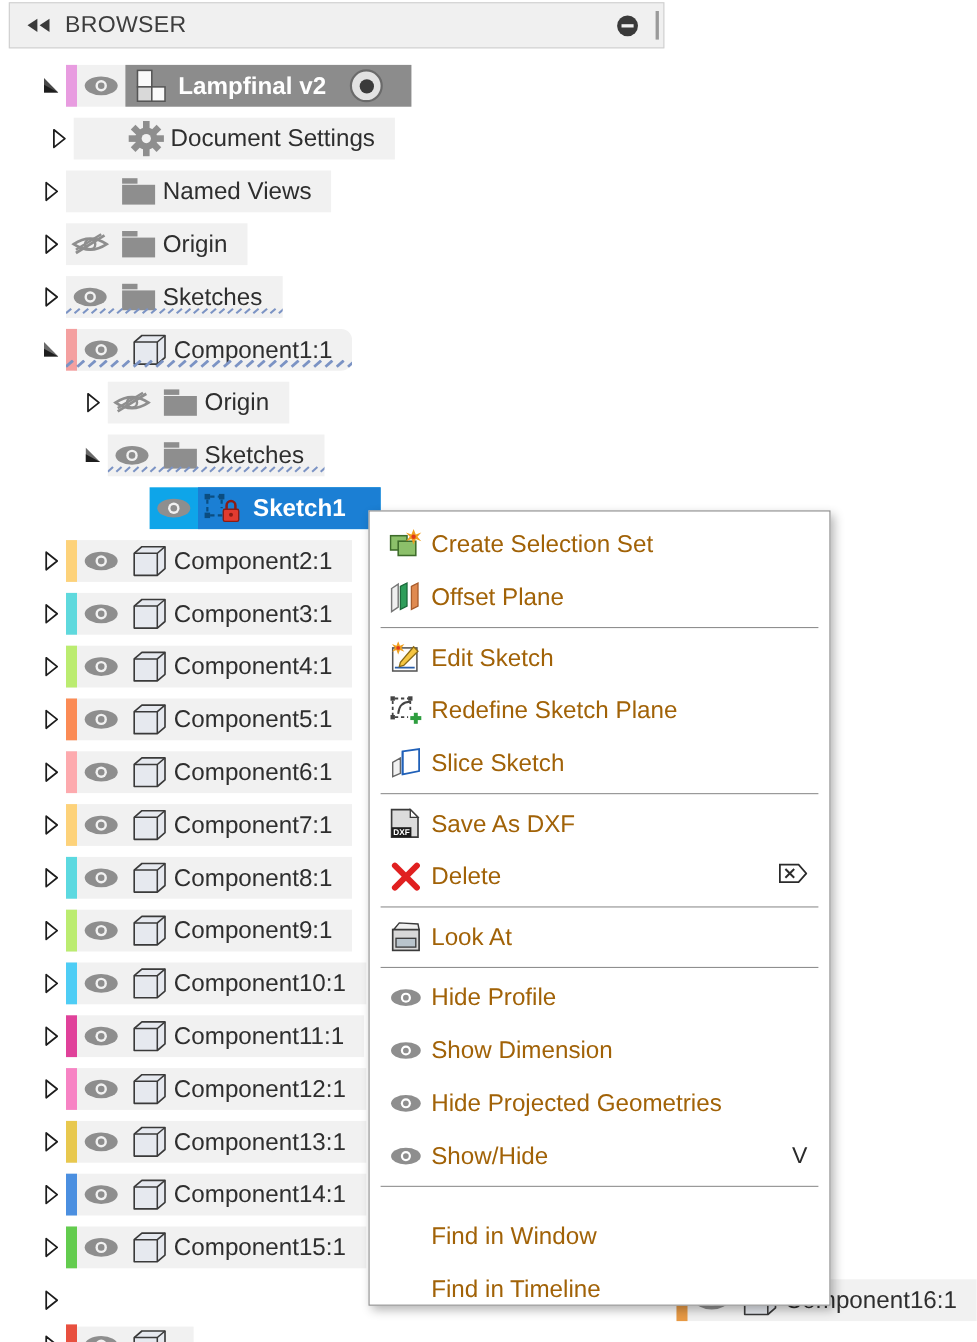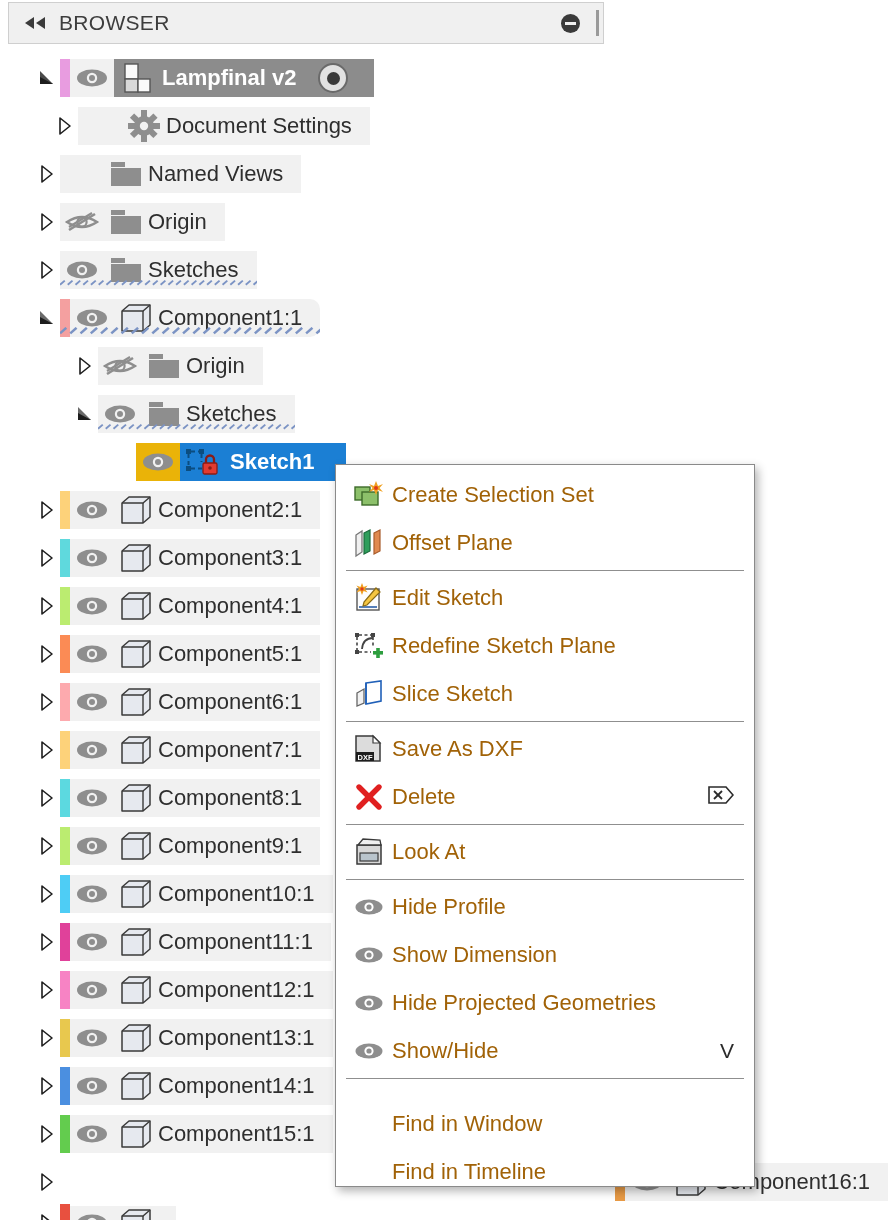--- a/index.html
+++ b/index.html
@@ -81,21 +81,21 @@
   .root-pill .label { color: #ffffff; font-weight: bold; font-size: 22px; padding: 0 16px 0 4px; }
   .radio-outer {
     width: 30px; height: 30px; border-radius: 50%;
     background: #e2e2e2; border: 2px solid #6a6a6a;
     display: flex; align-items: center; justify-content: center;
     margin-left: 6px;
   }
   .radio-inner { width: 13px; height: 13px; border-radius: 50%; background: #3a3a3a; }
 
   
-  .rowbody.selected { background: #eab308; }
+  .rowbody.selected { background: #0ea5e9; }
   .sel-chip {
     background: #1b7fd4; display: flex; align-items: center;
     height: 38px; padding-right: 14px;
   }
   .sel-chip .label { color: #ffffff; font-weight: bold; padding-left: 6px; }
 
   
   .squig { position: absolute; left: 0; bottom: 2px; height: 8px; width: 100%; pointer-events: none; }
 
   
@@ -169,21 +169,21 @@
           </div>
           <div class="label">Lampfinal v2</div>
           <div class="radio-outer">
             <div class="radio-inner"></div>
           </div>
         </div>
       </div>
     </div>
 
     <div id="tree-items">
-        <div class="row" style="padding-left: 52px;">
+        <div class="row" style="padding-left: 41px;">
           <div class="twisty">
             <svg width="20" height="20" viewBox="0 0 20 20">
               <polygon points="5,2 15,10 5,18" fill="#ffffff" stroke="#1d1d1d" stroke-width="1.6" stroke-linejoin="round"></polygon>
             </svg>
           </div>
           <div class="rowbody" style="position:relative;">
             <div class="eye"></div>
             <div class="nodeicon">
               <svg width="34" height="34" viewBox="0 0 34 34">
                 <g fill="#8e8e8e">

